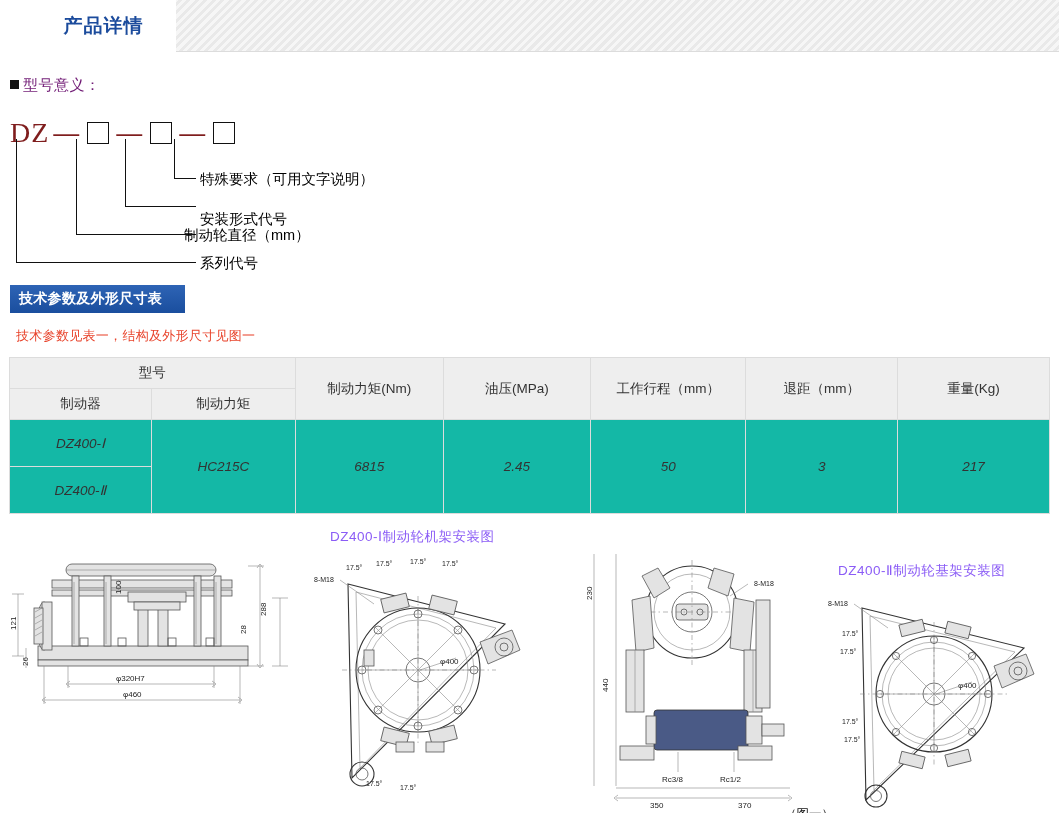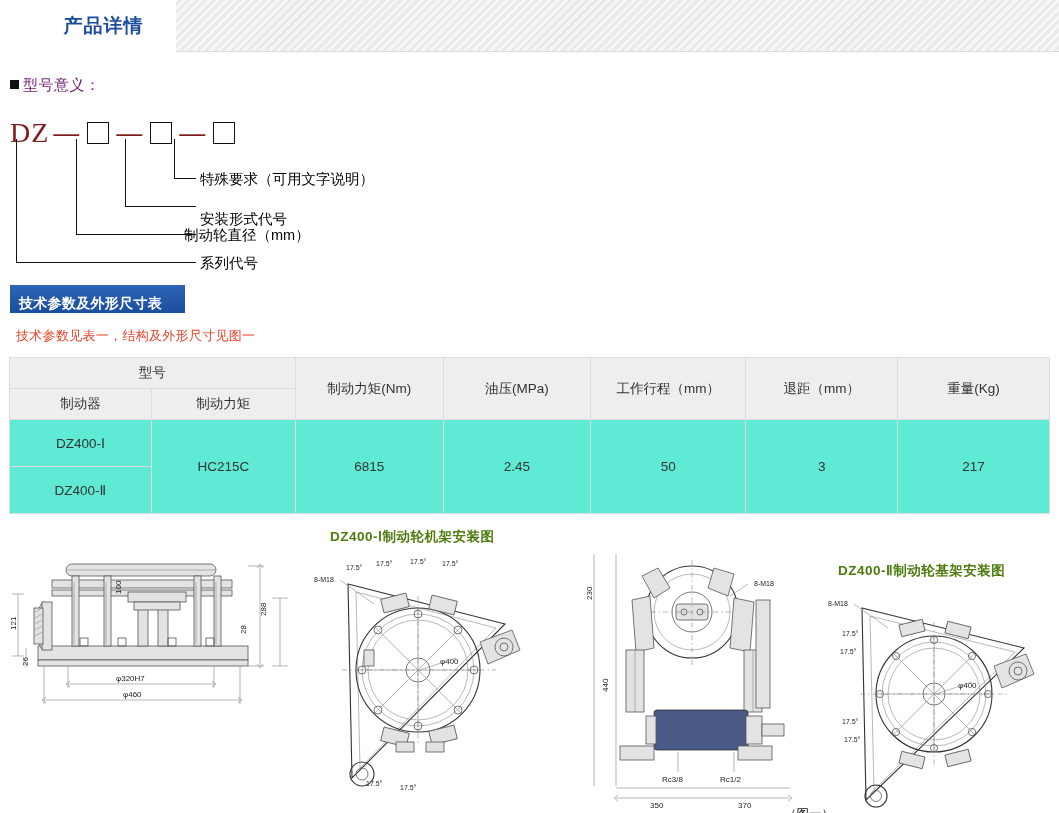--- a/index.html
+++ b/index.html
@@ -107,21 +107,21 @@
   
   .bluebar {
     margin: 6px 12px 0 10px;
     width: 175px;
     height: 28px;
     background: linear-gradient(to bottom, #2e64b5, #1a4e9e);
     color: #fff;
     font-size: 14px;
     font-weight: bold;
     display: flex;
-    align-items: flex-end;
+    align-items: center;
     padding-left: 9px;
     letter-spacing: 0.3px;
   }
   .red-note {
     margin: 14px 0 12px 16px;
     font-size: 13px;
     color: #e8442c;
     letter-spacing: 0.3px;
   }
 
@@ -139,35 +139,36 @@
     font-weight: normal;
     padding: 0;
   }
   .spec-table thead th {
     background: #eeeeee;
     height: 31px;
     color: #333;
   }
   .spec-table tbody td {
     height: 47px;
-    background: #5eead4;
+    background: #14b8a6;
+    font-style: italic;
   }
 
   
   .drawings {
     position: relative;
     margin-top: 6px;
     height: 312px;
     width: 1059px;
   }
   .dw-title {
     position: absolute;
     font-size: 13.5px;
-    font-weight: bold;
-    color: #4d7c0f;
+    font-weight: normal;
+    color: #8b5cf6;
     letter-spacing: 0.5px;
     white-space: nowrap;
   }
   .fig-caption {
     position: absolute;
     font-size: 12.5px;
     color: #111;
     white-space: nowrap;
     font-family: Liberation Mono, monospace;
   }

